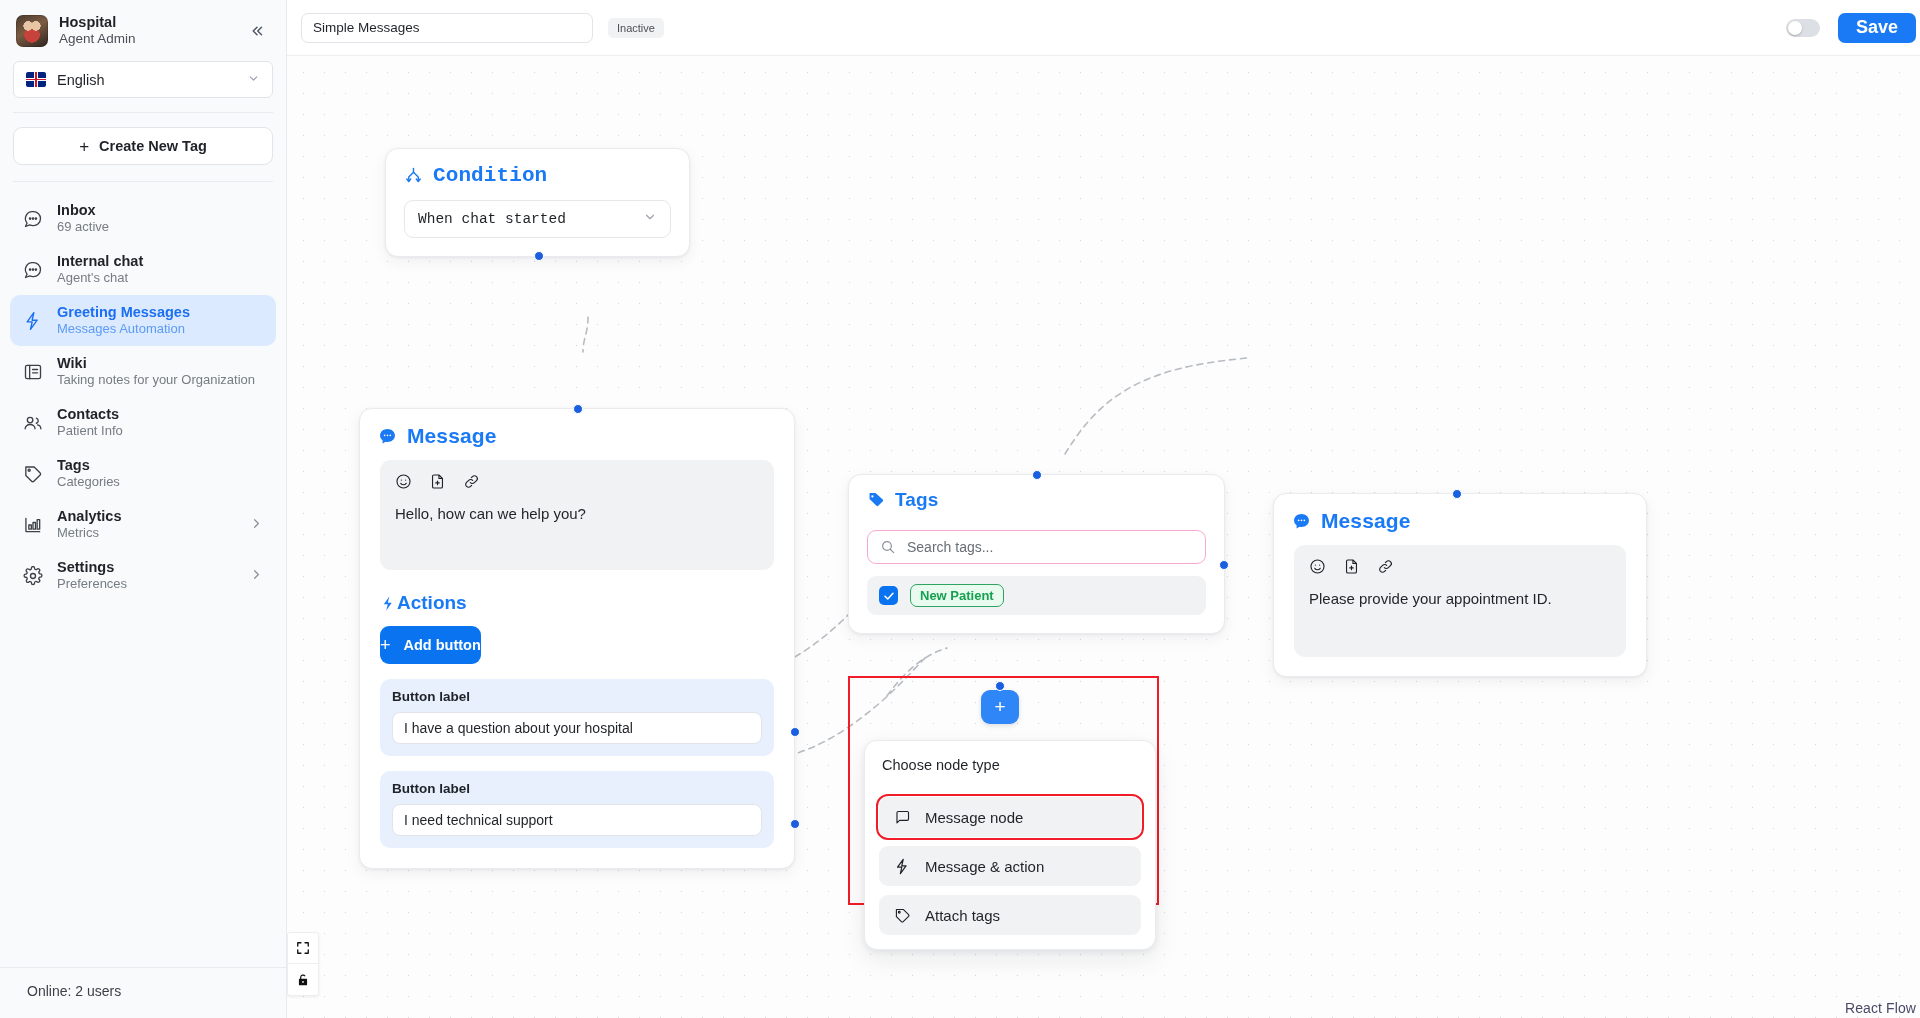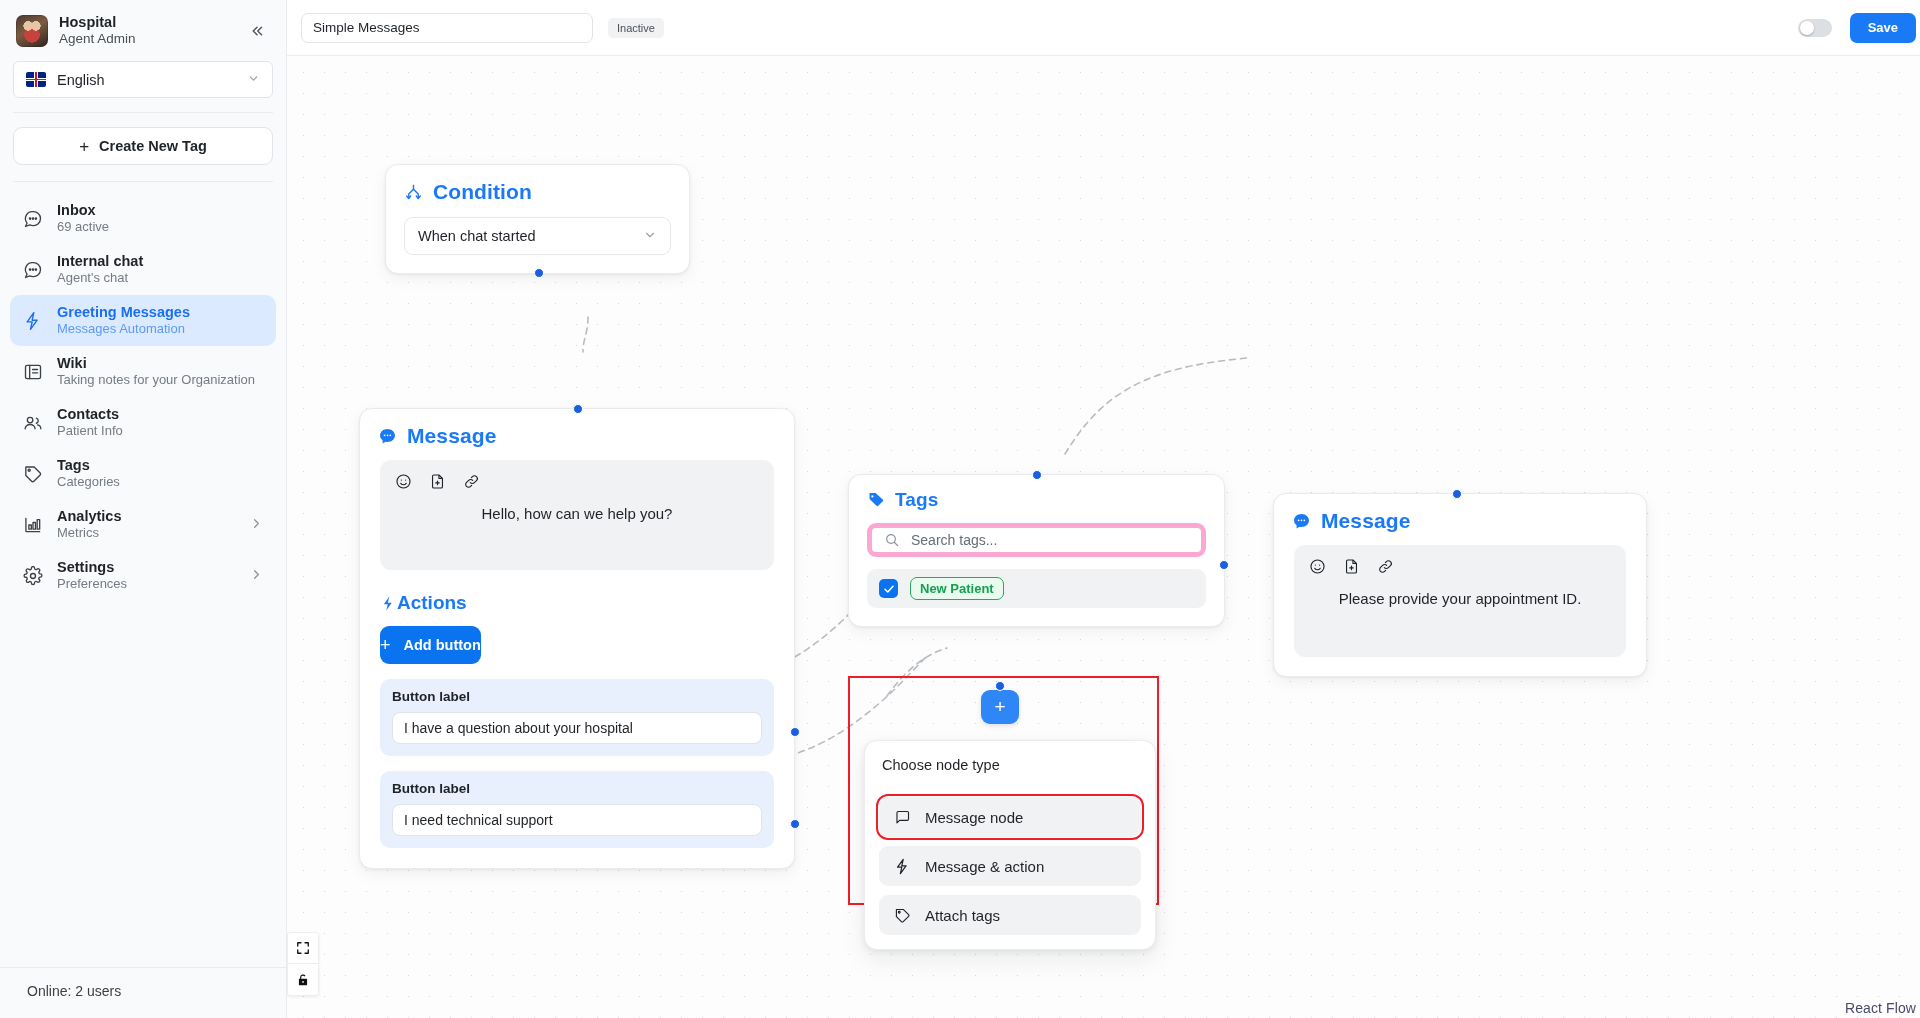--- a/index.html
+++ b/index.html
@@ -123,21 +123,21 @@
   .toggle {
     width: 34px; height: 18px; border-radius: 10px; background: #dcdfe3;
     position: relative; cursor: pointer; flex: 0 0 34px;
   }
   .toggle .knob {
     position: absolute; top: 2px; left: 2px; width: 14px; height: 14px;
     border-radius: 50%; background: #fff; box-shadow: 0 1px 2px rgba(0,0,0,.25);
   }
   .save-btn {
     background: #1a7af5; color: #fff; border: none; border-radius: 7px;
-    height: 30px; padding: 0 18px; font-size: 13px; font-weight: 600;
+    height: 30px; padding: 0 18px; font-size: 18px; font-weight: 600;
     cursor: pointer; font-family: "Liberation Sans", sans-serif;
   }
 
   
   .canvas {
     position: absolute; top: 56px; left: 0; right: 0; bottom: 0;
     background-color: #fdfdfd;
     background-image: radial-gradient(#d3d6da 0.9px, transparent 0.9px);
     background-size: 21px 21px;
     background-position: 6px 6px;
@@ -161,21 +161,20 @@
     margin: 4px 18px 18px 18px; height: 38px;
     border: 1px solid #e5e7ea; border-radius: 9px; background: #fff;
     display: flex; align-items: center; padding: 0 13px;
     font-size: 14.5px; color: #1f2328; cursor: pointer;
   }
   .select-caret { margin-left: auto; color: #9aa1a9; font-size: 12px; }
 
   .msg-box {
     margin: 3px 20px 0 20px; background: #f1f2f4; border-radius: 11px;
     padding: 13px 15px 18px 15px;
-    text-align: center;
   }
   .msg-tools { display: flex; gap: 17px; color: #1f2328; margin-bottom: 13px; }
   .msg-tools span { cursor: pointer; display: flex; align-items: center; }
   .msg-text { font-size: 15px; color: #1f2328; line-height: 1.4; }
 
   .actions-head { display: flex; align-items: center; padding: 22px 20px 9px 20px; }
   .actions-head .t { font-size: 19px; font-weight: 700; color: #1a7af5; }
   .actions-head .ic { color: #1a7af5; display: flex; }
 
   .add-button {
@@ -187,21 +186,21 @@
 
   .btn-row { margin: 15px 20px 0 20px; background: #e8f0fe; border-radius: 10px; padding: 10px 12px 12px 12px; position: relative; }
   .btn-row-label { font-size: 13.5px; font-weight: 700; color: #1f2328; margin-bottom: 8px; }
   .btn-row-input {
     width: 100%; height: 32px; background: #fff; border: 1px solid #e1e4e8;
     border-radius: 8px; padding: 0 11px; font-size: 14px; color: #1f2328;
     font-family: "Liberation Sans", sans-serif; outline: none;
   }
 
   .search-box {
-    margin: 3px 18px 0 18px; height: 34px; border: 5px solid #f9a8d4;
+    margin: 10px 18px 0 18px; height: 34px; border: 1px solid #f9a8d4;
     border-radius: 9px; background: #fff; display: flex; align-items: center;
     gap: 11px; padding: 0 12px;
   }
   .search-box input {
     border: none; outline: none; font-size: 14px; color: #1f2328; flex: 1;
     font-family: "Liberation Sans", sans-serif; background: transparent;
   }
   .search-box input::placeholder { color: #676e76; }
 
   .tag-row {
@@ -456,21 +455,21 @@
       <svg class="edges" viewBox="0 0 1633 962" preserveAspectRatio="none">
         <g stroke="#b7bcc2" stroke-width="1.6" fill="none" stroke-dasharray="6 5" stroke-linecap="round">
           <path d="M301 261 C 301 278, 296 282, 296 296"></path>
           <path d="M414 628 C 470 628, 520 600, 560 560 C 600 520, 620 470, 640 430"></path>
           <path d="M414 710 C 470 712, 520 700, 560 672 C 600 645, 620 620, 640 600"></path>
           <path d="M778 398 C 800 362, 820 344, 846 330 C 880 312, 920 306, 960 302"></path>
           <path d="M600 640 C 620 612, 640 598, 660 592"></path>
         </g>
       </svg>
 
-      <div class="node" style="left:98px; top:108px; width:305px;">
+      <div class="node" style="left:98px; top:92px; width:305px;font-family:Liberation Mono, monospace;">
         <div class="node-head">
           <span class="ic">
             <svg width="19" height="19" viewBox="0 0 24 24" fill="none" stroke="currentColor" stroke-width="1.8" stroke-linecap="round" stroke-linejoin="round">
               <path d="M12 3v5"></path>
                 <path d="M12 8 6 14v5"></path>
                 <path d="M12 8l6 6v5"></path>
               <polyline points="3.5,16.5 6,19.5 8.5,16.5"></polyline>
                 <polyline points="15.5,16.5 18,19.5 20.5,16.5"></polyline>
             </svg>
           </span>

